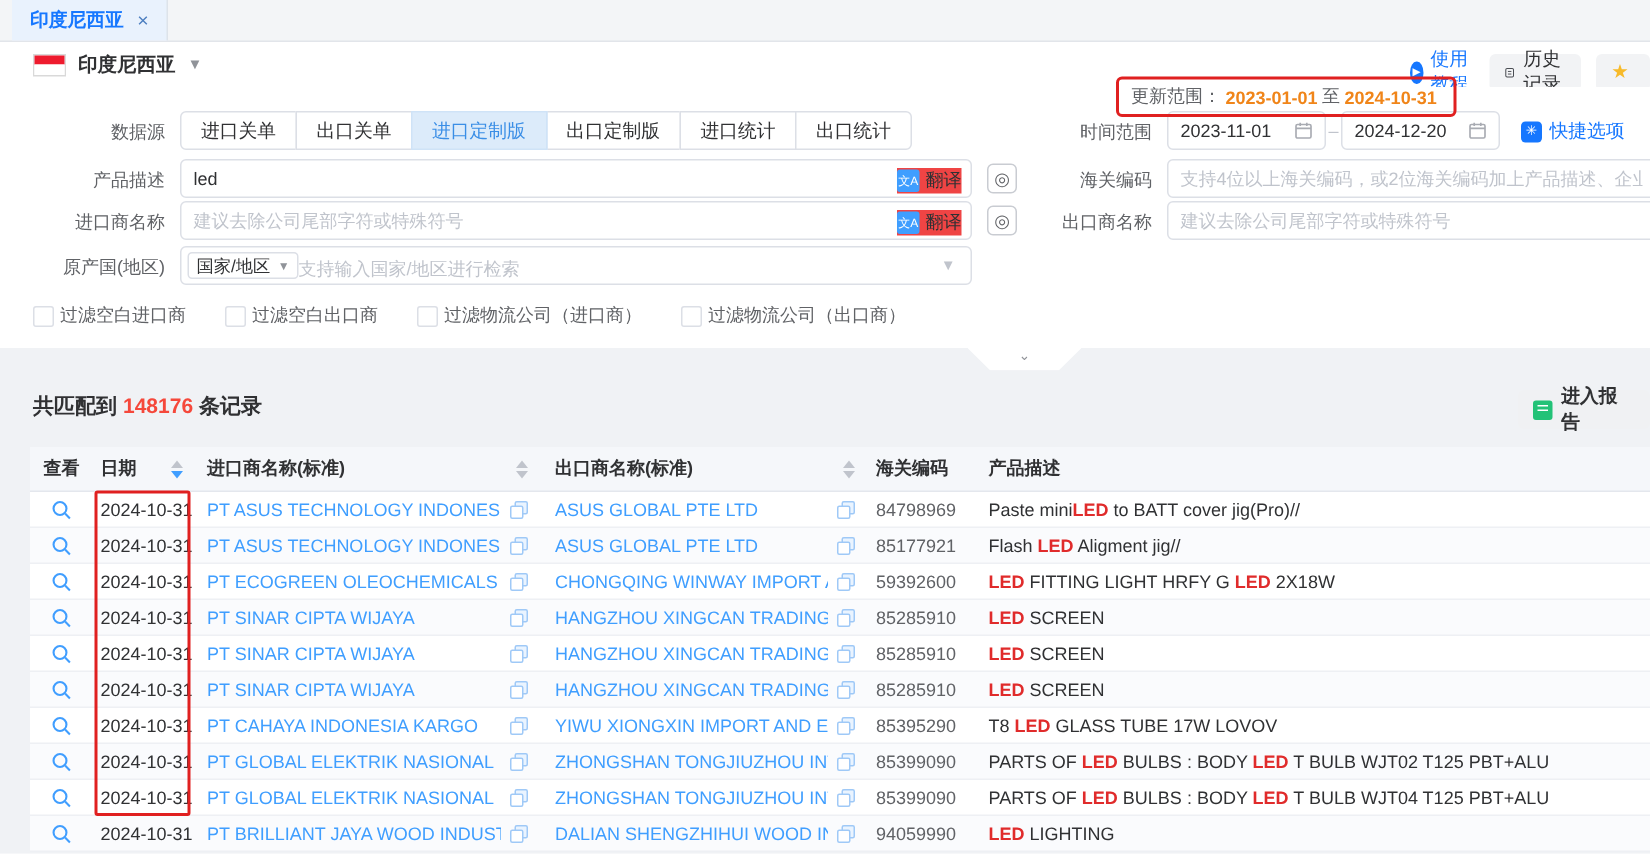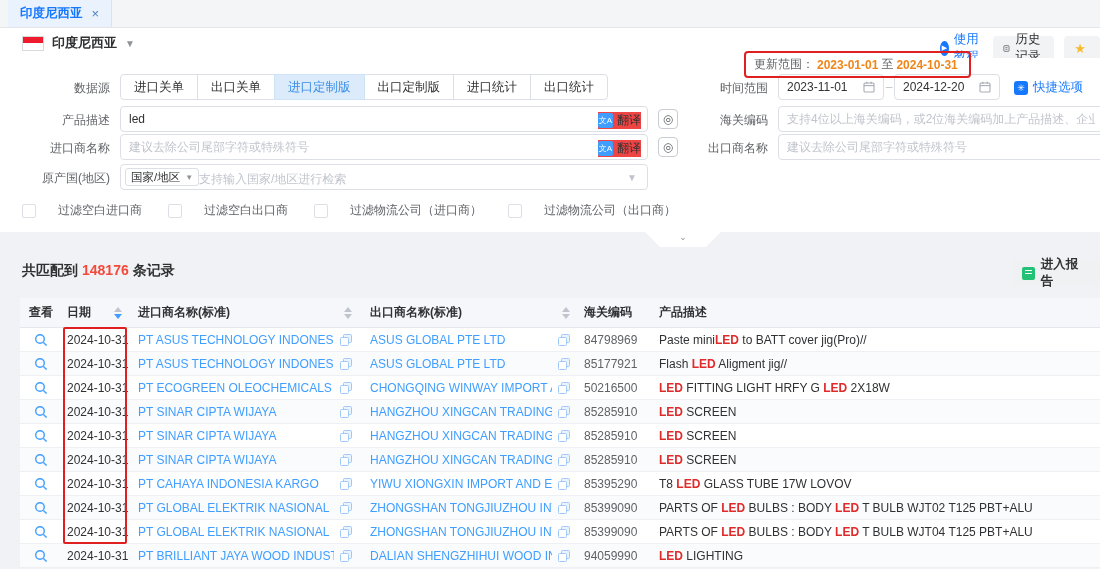--- a/index.html
+++ b/index.html
@@ -70,21 +70,21 @@
   .quick-ic { width:14px; height:14px; background:#1677ff; border-radius:3px; color:#fff;
     font-size:9px; display:flex; align-items:center; justify-content:center; }
   
   .og-chip { position:absolute; left:4px; top:3px; height:18px; border:1px solid #dcdfe6;
     border-radius:3px; padding:0 5px; display:flex; align-items:center; gap:5px;
     font-size:11.5px; color:#303133; background:#fff; cursor:pointer;text-align:right; }
   .og-ph { position:absolute; left:78px; top:6px; color:#c0c4cc; }
   .og-chev { position:absolute; right:10px; top:7px; color:#c0c4cc; font-size:10px; }
   
   .cbs { position:absolute; left:22px; top:0; display:flex; gap:26px; }
-  .cb-item { display:flex; align-items:center; gap:22px; color:#606266; cursor:pointer; }
+  .cb-item { display:flex; align-items:center; gap:4px; color:#606266; cursor:pointer; }
   .cb-box { width:14px; height:14px; border:1px solid #dcdfe6; border-radius:2px; background:#fff; }
   
   .results { position:absolute; left:0; top:232px; width:1100px; height:337px; background:#f0f2f5; }
   .collapse-tab { position:absolute; left:645px; top:0; width:76px; height:15px; background:#fff;
     clip-path:polygon(0 0,100% 0,80% 100%,20% 100%); display:flex; align-items:flex-start;
     justify-content:center; color:#909399; font-size:9px; cursor:pointer; }
   .count-row { position:absolute; left:22px; top:30px; font-size:14px; font-weight:bold; color:#303133; }
   .count-num { color:#f5483b; padding:0 4px; }
   .report-btn { position:absolute; left:1012px; top:28px; height:26px; background:#f0f1f3;
     border-radius:4px; padding:0 10px; display:flex; align-items:center; gap:6px;
@@ -389,21 +389,21 @@
           </div>
           <div class="td c-exp">
             <span class="lnk">CHONGQING WINWAY IMPORT AND E...</span>
             <span class="copy">
               <svg width="12" height="12" viewBox="0 0 12 12">
                 <rect x="3.5" y="0.5" width="8" height="8" rx="1" fill="#eaf4ff" stroke="#9fc9f7"></rect>
                 <rect x="0.5" y="3.5" width="8" height="8" rx="1" fill="#fff" stroke="#9fc9f7"></rect>
               </svg>
             </span>
           </div>
-          <div class="td c-hs">50216500</div>
+          <div class="td c-hs">59392600</div>
           <div class="td c-desc"><span class="led">LED</span> FITTING LIGHT HRFY G <span class="led">LED</span> 2X18W</div>
         </div>
         <div class="tr">
           <div class="td c-view">
             <span class="icon-btn">
               <svg width="14" height="14" viewBox="0 0 14 14">
                 <circle cx="6" cy="6" r="4.3" fill="none" stroke="#409eff" stroke-width="1.4"></circle>
                 <line x1="9.4" y1="9.4" x2="12.6" y2="12.6" stroke="#409eff" stroke-width="1.4"></line>
               </svg>
             </span>

